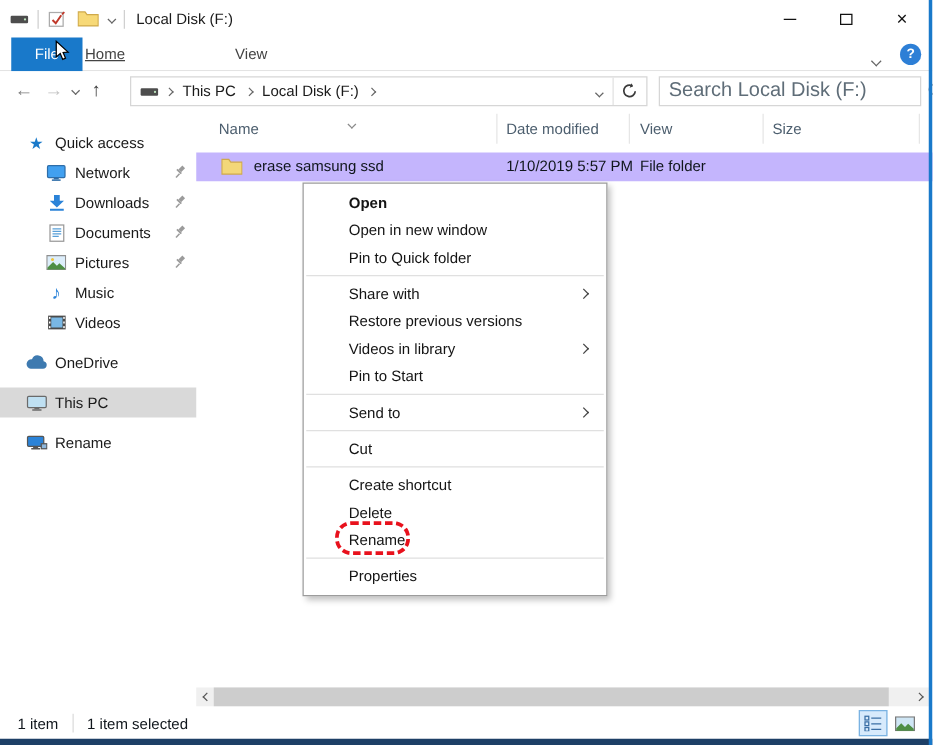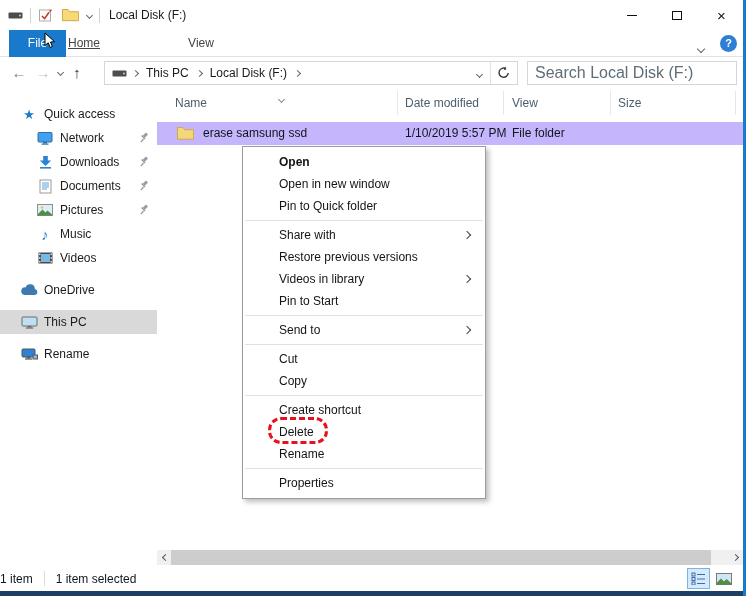--- a/index.html
+++ b/index.html
@@ -92,21 +92,21 @@
   .context-menu { position:absolute; left:242px; top:146px; width:244px; background:#fff; border:1px solid #9c9c9c; box-shadow:3px 3px 5px rgba(0,0,0,0.25); padding:4px 0; z-index:20; }
   .menu-item { position:relative; height:22px; line-height:22px; padding-left:36px; color:#141414; white-space:nowrap; }
   .menu-item.bold { font-weight:bold; }
   .menu-sep { height:1px; background:#e0e0e0; margin:3px 2px; }
   .sub-arrow { position:absolute; right:15px; top:8px; width:6px; height:6px; border-top:1.2px solid #444; border-right:1.2px solid #444; transform:rotate(45deg); }
   .delete-annotation { position:absolute; left:25px; top:270px; width:60px; height:27px; border:3px dashed #e8111c; border-radius:13px; z-index:25; }
 
   
   .statusbar { position:absolute; left:0; top:566px; width:746px; height:25px; background:#fff; display:flex; align-items:center; }
   .stat-text { color:#10161c; }
-  .stat-items { }
+  .stat-items { margin-left:14px; }
   .stat-div { width:1px; height:15px; background:#dcdcdc; margin:0 11px; }
   .view-btns { position:absolute; right:11px; top:2px; display:flex; }
   .vb { width:23px; height:21px; display:flex; align-items:center; justify-content:center; margin-left:2px; border:1px solid transparent; }
   .vb.active { background:#d7eafc; border-color:#7ab2e2; }
 
   .bottom-strip { position:absolute; left:0; top:591px; width:746px; height:5px; background:#1d3f66; }
   .right-border { position:absolute; left:743px; top:0; width:3px; height:596px; background:#1979ca; }
 </style>
 </head>
 <body>
@@ -383,21 +383,20 @@
   <div class="menu-item"><span>Pin to Quick folder</span></div>
   <div class="menu-sep"></div>
   <div class="menu-item"><span>Share with</span><span class="sub-arrow"></span></div>
   <div class="menu-item"><span>Restore previous versions</span></div>
   <div class="menu-item"><span>Videos in library</span><span class="sub-arrow"></span></div>
   <div class="menu-item"><span>Pin to Start</span></div>
   <div class="menu-sep"></div>
   <div class="menu-item"><span>Send to</span><span class="sub-arrow"></span></div>
   <div class="menu-sep"></div>
   <div class="menu-item"><span>Cut</span></div>
-  <div class="menu-item"><span>Copy</span></div>
   <div class="menu-sep"></div>
   <div class="menu-item"><span>Create shortcut</span></div>
   <div class="menu-item"><span>Delete</span></div>
   <div class="menu-item"><span>Rename</span></div>
   <div class="menu-sep"></div>
   <div class="menu-item"><span>Properties</span></div>
   <div class="delete-annotation"></div>
 </div>
 
 <div class="statusbar">

